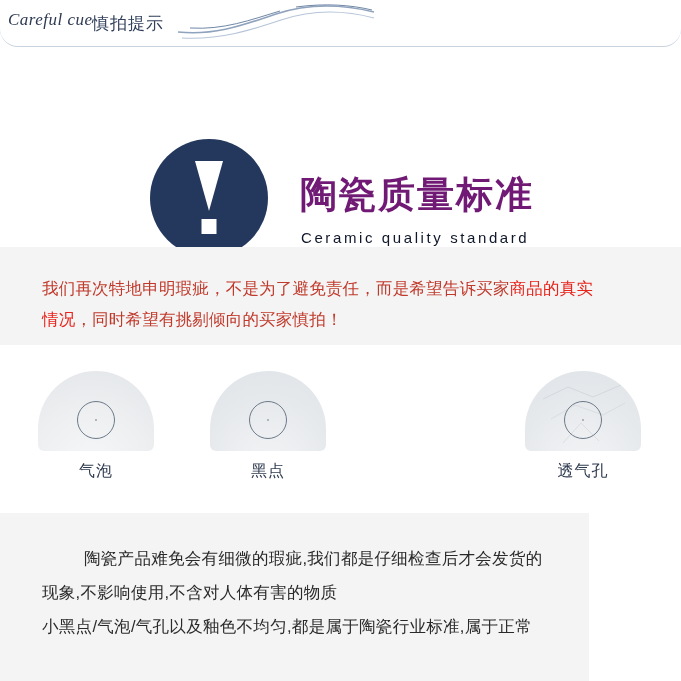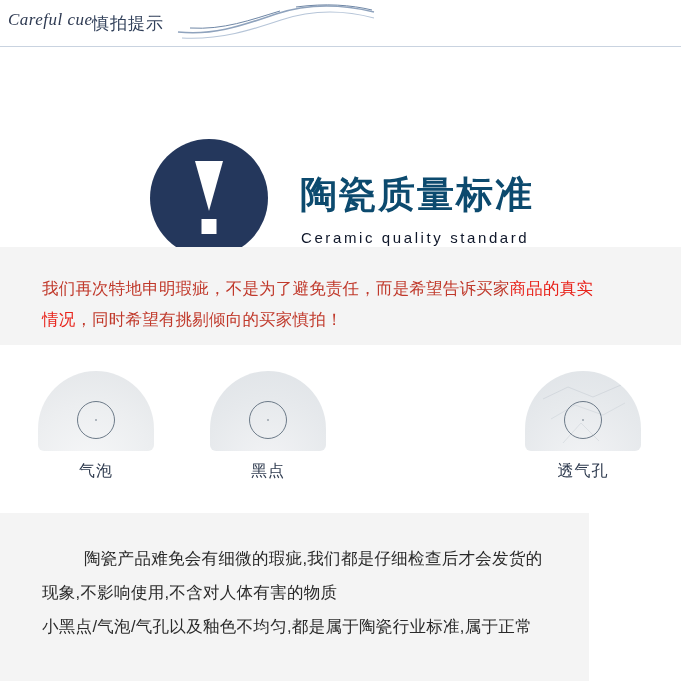--- a/index.html
+++ b/index.html
@@ -19,20 +19,21 @@
     height: 681px;
     background: #ffffff;
   }
 
   
   .header {
     position: relative;
     height: 46px;
     border-bottom: 1px solid #c9d3e0;
     background: #ffffff;
+    border-radius: 18px;
   }
   .brand {
     position: absolute;
     left: 8px;
     top: 10px;
     font-family: "Liberation Serif", serif;
     font-style: italic;
     font-size: 17px;
     color: #2e3a52;
     letter-spacing: 0.5px;
@@ -87,21 +88,21 @@
     width: 15px;
     height: 15px;
     background: #ffffff;
   }
   .hero-title {
     position: absolute;
     left: 300px;
     top: 123px;
     font-size: 37px;
     font-weight: bold;
-    color: #0c4a6e;
+    color: #701a75;
     letter-spacing: 2px;
   }
   .hero-sub {
     position: absolute;
     left: 301px;
     top: 182px;
     font-size: 15px;
     color: #0f172a;
     letter-spacing: 2.6px;
     font-family: "Liberation Sans", sans-serif;

